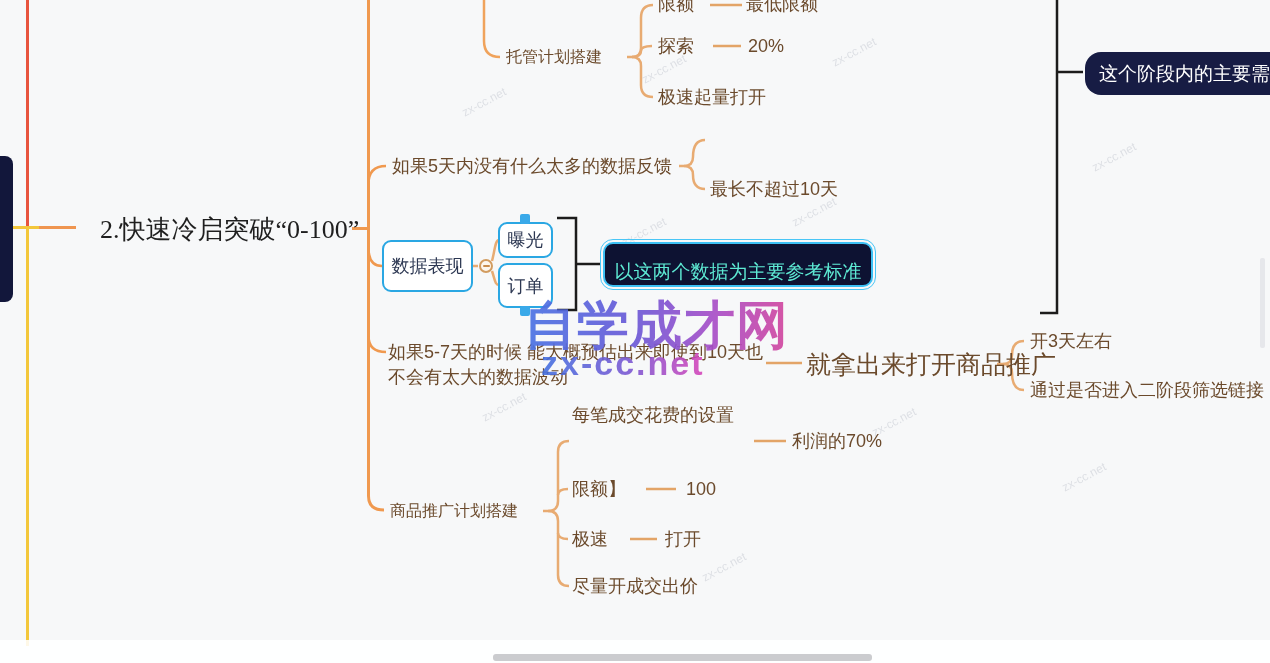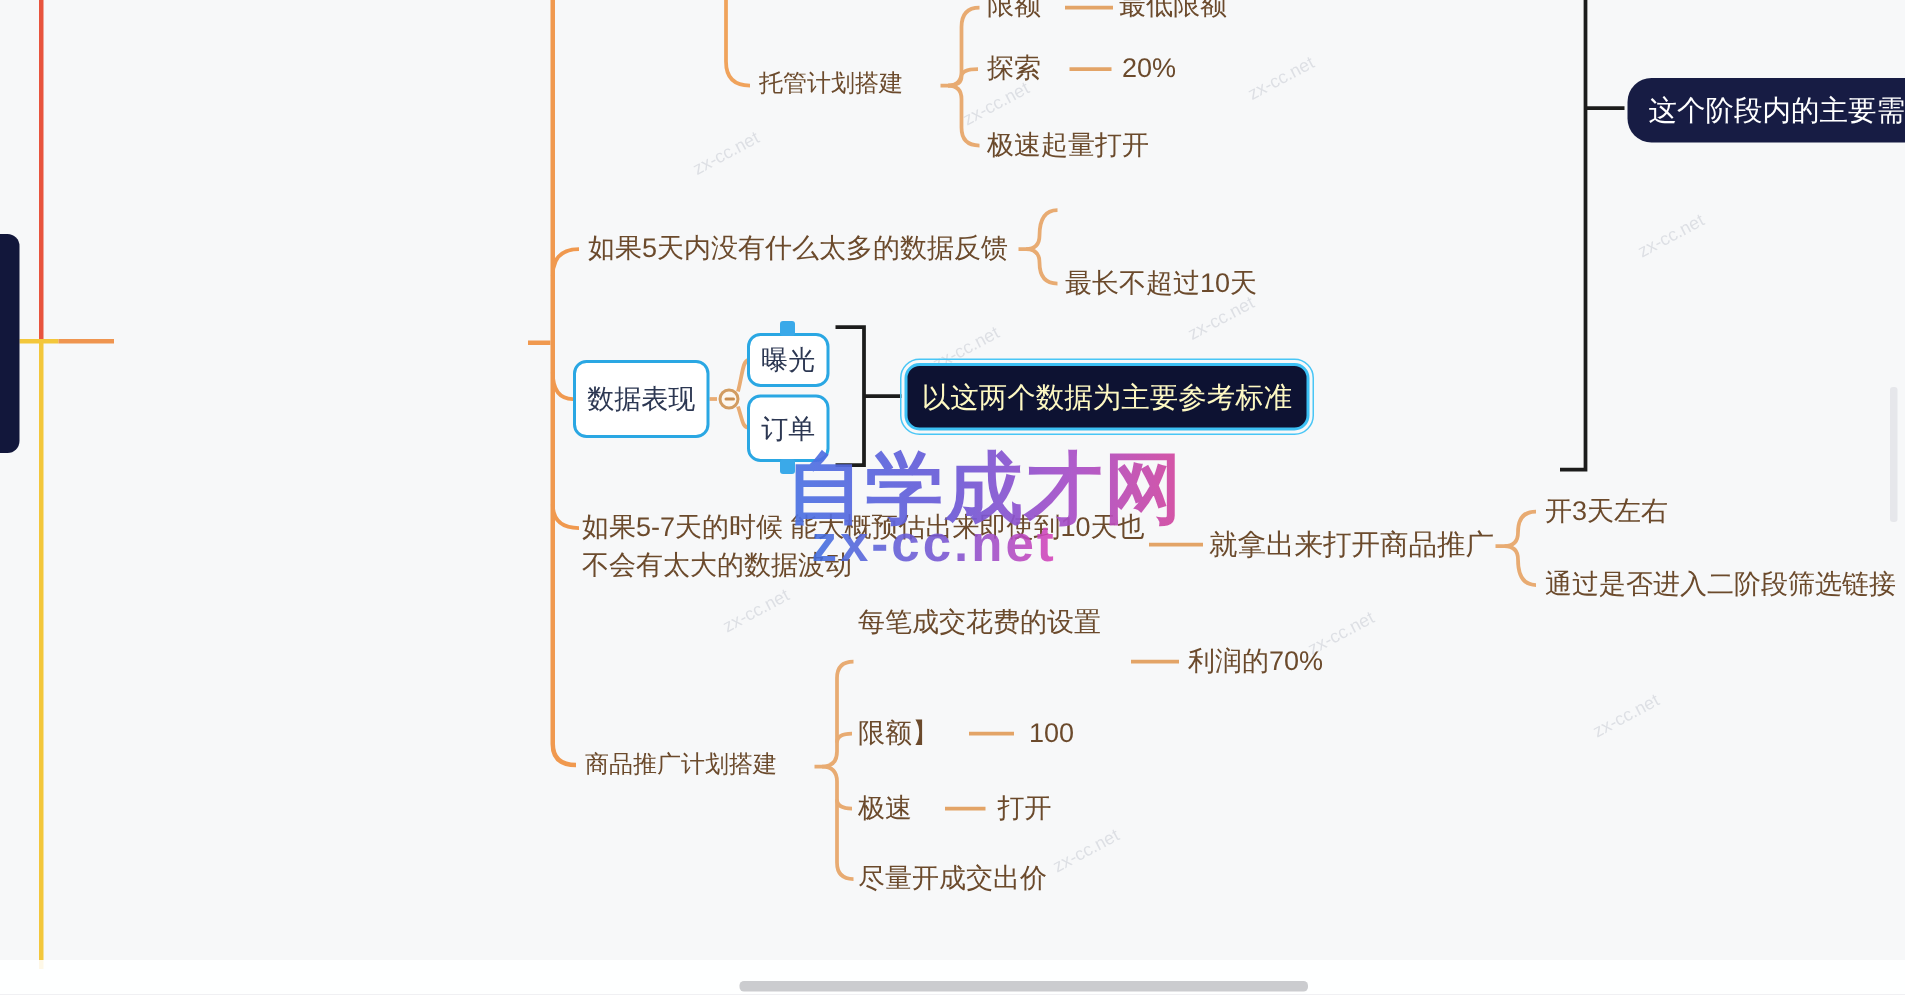--- a/index.html
+++ b/index.html
@@ -17,22 +17,22 @@
   .main-topic{
     position:absolute;white-space:nowrap;color:#1f1f1f;font-size:26px;
     font-family:"Liberation Serif","DejaVu Serif",serif;transform:translateY(-50%);
   }
   .bluebox{
     position:absolute;box-sizing:border-box;background:#ffffff;
     border:2px solid #2aa7e3;border-radius:9px;color:#2c3752;font-size:18px;
     display:flex;align-items:center;justify-content:center;white-space:nowrap;
   }
   .darkbox{
-    position:absolute;box-sizing:border-box;background:#0d1232;color:#fef9c3;
-    font-size:19px;display:flex;align-items:center;justify-content:center;
+    position:absolute;box-sizing:border-box;background:#0d1232;color:#5eead4;
+    font-size:19px;display:flex;align-items:flex-end;justify-content:center;
     white-space:nowrap;border-radius:10px;
   }
   .darkbox.selected{border:2px solid #3cc0f4;outline:1px solid #49c6f6;outline-offset:2px;}
   .stagebox{
     position:absolute;box-sizing:border-box;background:#171c44;color:#ffffff;
     font-size:19px;border-radius:16px;display:flex;align-items:center;
     white-space:nowrap;padding-left:14px;overflow:hidden;
   }
   .collapse-btn{
     position:absolute;width:14px;height:14px;border-radius:50%;
@@ -126,20 +126,21 @@
     <path d="M754 441 H786" stroke="#e3a467" stroke-width="2.5" fill="none"></path>
     <path d="M646 489 H676" stroke="#e3a467" stroke-width="2.5" fill="none"></path>
     <path d="M630 539 H657" stroke="#e3a467" stroke-width="2.5" fill="none"></path>
 
     <path d="M1057 0 V313 H1040" stroke="#1c1c1c" stroke-width="2.5" fill="none"></path>
     <path d="M1057 72 H1083" stroke="#1c1c1c" stroke-width="2.5" fill="none"></path>
   </svg>
 
   <div class="edge-node"></div>
 
+  <div class="main-topic" style="left:100px;top:229px">2.快速冷启突破“0-100”</div>
 
   <div class="lbl big" style="left:506px;top:57px">托管计划搭建</div>
   <div class="lbl" style="left:658px;top:4px">限额</div>
   <div class="lbl" style="left:746px;top:4px">最低限额</div>
   <div class="lbl" style="left:658px;top:46px">探索</div>
   <div class="lbl" style="left:748px;top:46px">20%</div>
   <div class="lbl" style="left:658px;top:97px">极速起量打开</div>
 
   <div class="lbl" style="left:392px;top:166px">如果5天内没有什么太多的数据反馈</div>
   <div class="lbl" style="left:710px;top:189px">最长不超过10天</div>
@@ -157,21 +158,21 @@
     <span>订单</span>
   </div>
   <div class="handle" style="left:520px;top:214px"></div>
   <div class="handle" style="left:520px;top:306px"></div>
   <div class="darkbox selected" style="left:603px;top:242px;width:270px;height:45px">
     <span>以这两个数据为主要参考标准</span>
   </div>
 
   <div class="lbl" style="left:388px;top:352px">如果5-7天的时候 能大概预估出来即使到10天也</div>
   <div class="lbl" style="left:388px;top:377px">不会有太大的数据波动</div>
-  <div class="lbl" style="left:806px;top:364px;font-size:19px">就拿出来打开商品推广</div>
+  <div class="lbl" style="left:806px;top:364px;font-size:25px">就拿出来打开商品推广</div>
   <div class="lbl" style="left:1030px;top:341px">开3天左右</div>
   <div class="lbl big" style="left:390px;top:511px">商品推广计划搭建</div>
 
   <div class="lbl" style="left:1030px;top:390px">通过是否进入二阶段筛选链接</div>
   <div class="lbl" style="left:572px;top:415px">每笔成交花费的设置</div>
   <div class="lbl" style="left:792px;top:441px">利润的70%</div>
   <div class="lbl" style="left:572px;top:489px">限额】</div>
   <div class="lbl" style="left:686px;top:489px">100</div>
   <div class="lbl" style="left:572px;top:539px">极速</div>
   <div class="lbl" style="left:665px;top:539px">打开</div>

